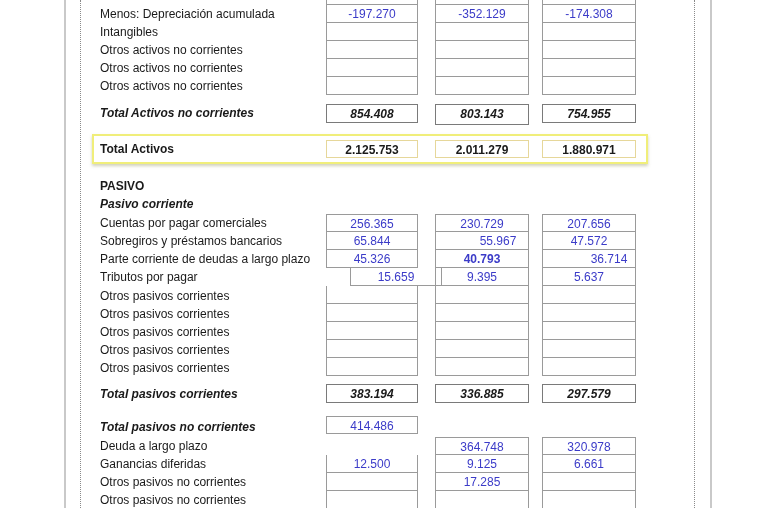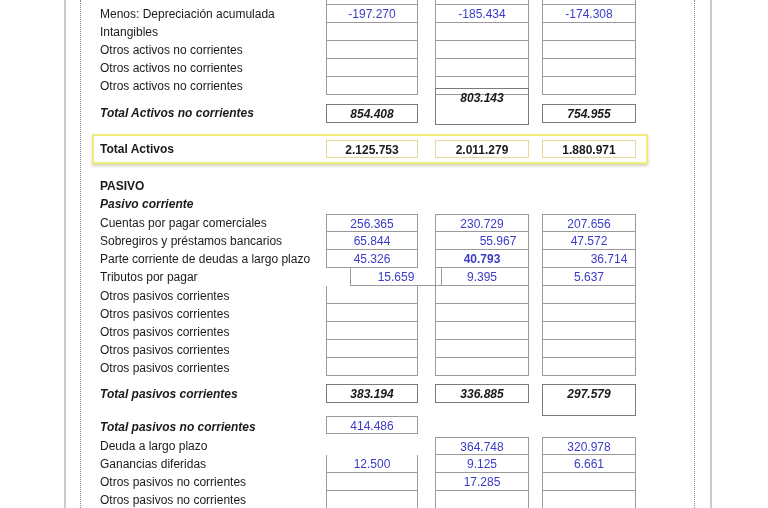--- a/index.html
+++ b/index.html
@@ -31,21 +31,21 @@
 <div class="frame-inner-r"></div>
 
 <div>
 
   <div class="cell c1" style="top:-13px;"></div>
   <div class="cell c2" style="top:-13px;"></div>
   <div class="cell c3" style="top:-13px;"></div>
 
   <div class="label" style="top:5px;">Menos: Depreciación acumulada</div>
   <div class="cell c1 stack" style="top:5px;">-197.270</div>
-  <div class="cell c2 stack" style="top:5px;">-185.434</div>
+  <div class="cell c2 stack" style="top:5px;">-352.129</div>
   <div class="cell c3 stack" style="top:5px;">-174.308</div>
 
   <div class="label" style="top:23px;">Intangibles</div>
   <div class="cell c1 stack" style="top:23px;"></div>
   <div class="cell c2 stack" style="top:23px;"></div>
   <div class="cell c3 stack" style="top:23px;"></div>
 
   <div class="label" style="top:41px;">Otros activos no corrientes</div>
   <div class="cell c1 stack" style="top:41px;"></div>
   <div class="cell c2 stack" style="top:41px;"></div>
@@ -56,21 +56,21 @@
   <div class="cell c2 stack" style="top:59px;"></div>
   <div class="cell c3 stack" style="top:59px;"></div>
 
   <div class="label" style="top:77px;">Otros activos no corrientes</div>
   <div class="cell c1 stack" style="top:77px;"></div>
   <div class="cell c2 stack" style="top:77px;"></div>
   <div class="cell c3 stack" style="top:77px;"></div>
 
   <div class="label bold italic" style="top:104px;">Total Activos no corrientes</div>
   <div class="cell c1 total" style="top:104px;height:19px;">854.408</div>
-  <div class="cell c2 total" style="top:88px;height:37px;">803.143</div>
+  <div class="cell c2 total" style="top:104px;height:21px;">803.143</div>
   <div class="cell c3 total" style="top:104px;height:19px;">754.955</div>
 </div>
 
 <div class="highlight"></div>
 <div class="label bold" style="top:140px;">Total Activos</div>
 <div class="cell c1 grand" style="top:140px;">2.125.753</div>
 <div class="cell c2 grand" style="top:140px;">2.011.279</div>
 <div class="cell c3 grand" style="top:140px;">1.880.971</div>
 
 <div class="label bold" style="top:177px;">PASIVO</div>
@@ -118,21 +118,21 @@
   <div class="cell c3 stack" style="top:340px;"></div>
 
   <div class="label" style="top:359px;">Otros pasivos corrientes</div>
   <div class="cell c1 stack" style="top:358px;"></div>
   <div class="cell c2 stack" style="top:358px;"></div>
   <div class="cell c3 stack" style="top:358px;"></div>
 
   <div class="label bold italic" style="top:385px;">Total pasivos corrientes</div>
   <div class="cell c1 total" style="top:384px;height:19px;">383.194</div>
   <div class="cell c2 total" style="top:384px;height:19px;">336.885</div>
-  <div class="cell c3 total" style="top:384px;height:32px;">297.579</div>
+  <div class="cell c3 total" style="top:384px;height:19px;">297.579</div>
 </div>
 
 <div class="label bold italic" style="top:418px;">Total pasivos no corrientes</div>
 
 <div>
   <div class="label" style="top:437px;">Deuda a largo plazo</div>
   <div class="cell c1" style="top:416px;">414.486</div>
   <div class="cell c2" style="top:437px;">364.748</div>
   <div class="cell c3" style="top:437px;">320.978</div>
 

